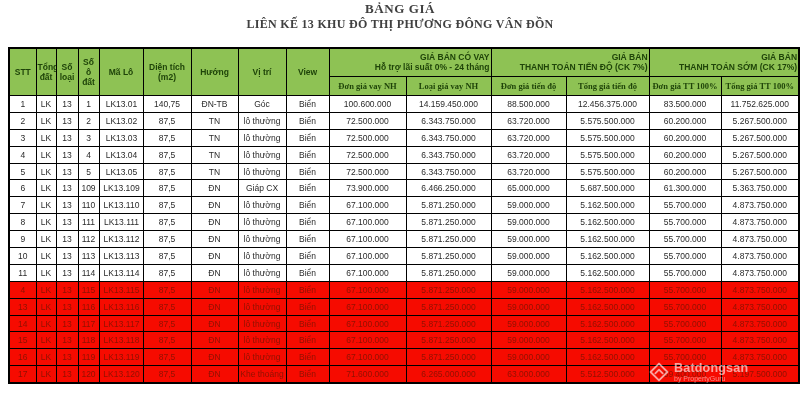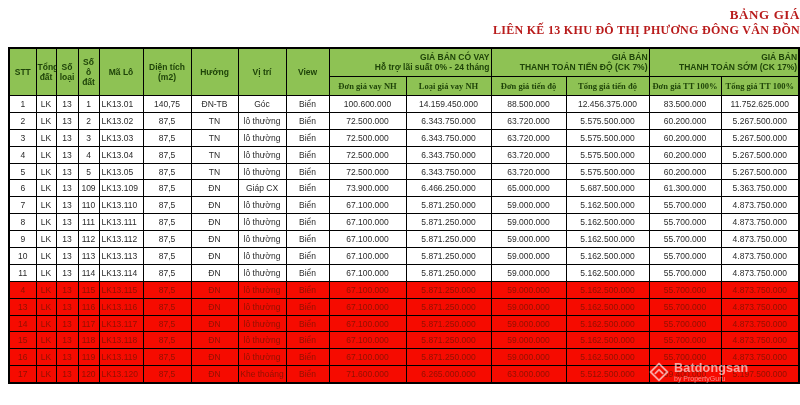--- a/index.html
+++ b/index.html
@@ -1,22 +1,22 @@
 <!DOCTYPE html>
 <html><head>
 <meta charset="utf-8">
 <style>
   html,body{margin:0;padding:0;}
   body{
     width:800px;height:405px;background:#ffffff;position:relative;overflow:hidden;
     font-family:"Liberation Sans",sans-serif;
   }
   .title-block{
-    position:absolute;top:7px;left:0;width:100%;text-align:right;
-    font-family:"Liberation Serif",serif;font-weight:bold;color:#b91c1c;
+    position:absolute;top:1px;left:0;width:100%;text-align:center;
+    font-family:"Liberation Serif",serif;font-weight:bold;color:#404040;
   }
   .title-line1{font-size:13px;letter-spacing:.6px;line-height:1.25;}
   .title-line2{font-size:12px;letter-spacing:.3px;line-height:1.25;}
 
   table.price{
     position:absolute;left:8px;top:47px;width:790px;
     border-collapse:collapse;table-layout:fixed;
     border:2px solid #000;
   }
   col.c1{width:27px}col.c2{width:20px}col.c3{width:22px}col.c4{width:21px}
@@ -31,21 +31,21 @@
   }
   th.base-header{height:44px;white-space:normal;}
   th.group-header{height:24px;}
   th.sub-header{height:16px;font-family:Liberation Serif, serif;}
   .group-l1,.group-l2{display:block;text-align:right;}
 
   tbody td{
     height:15.9px;font-size:8.5px;color:#2a2a2a;text-align:center;
     padding:0 1px;background:#ffffff;
   }
-  tbody td.cell-malo{text-align:left;padding-left:2px;}
+  tbody td.cell-malo{text-align:center;padding-left:2px;}
   tbody tr.hl td{background:#f60b00;color:#8f1200;}
 
   .watermark{
     position:absolute;left:648px;top:357px;width:150px;height:30px;
     display:flex;align-items:center;gap:4px;pointer-events:none;
     color:rgba(255,255,255,0.62);
   }
   .wm-logo{flex:0 0 auto;display:block;}
   .wm-text{display:flex;flex-direction:column;line-height:1.05;}
   .wm-brand{font-size:12.5px;font-weight:bold;letter-spacing:.2px;}

